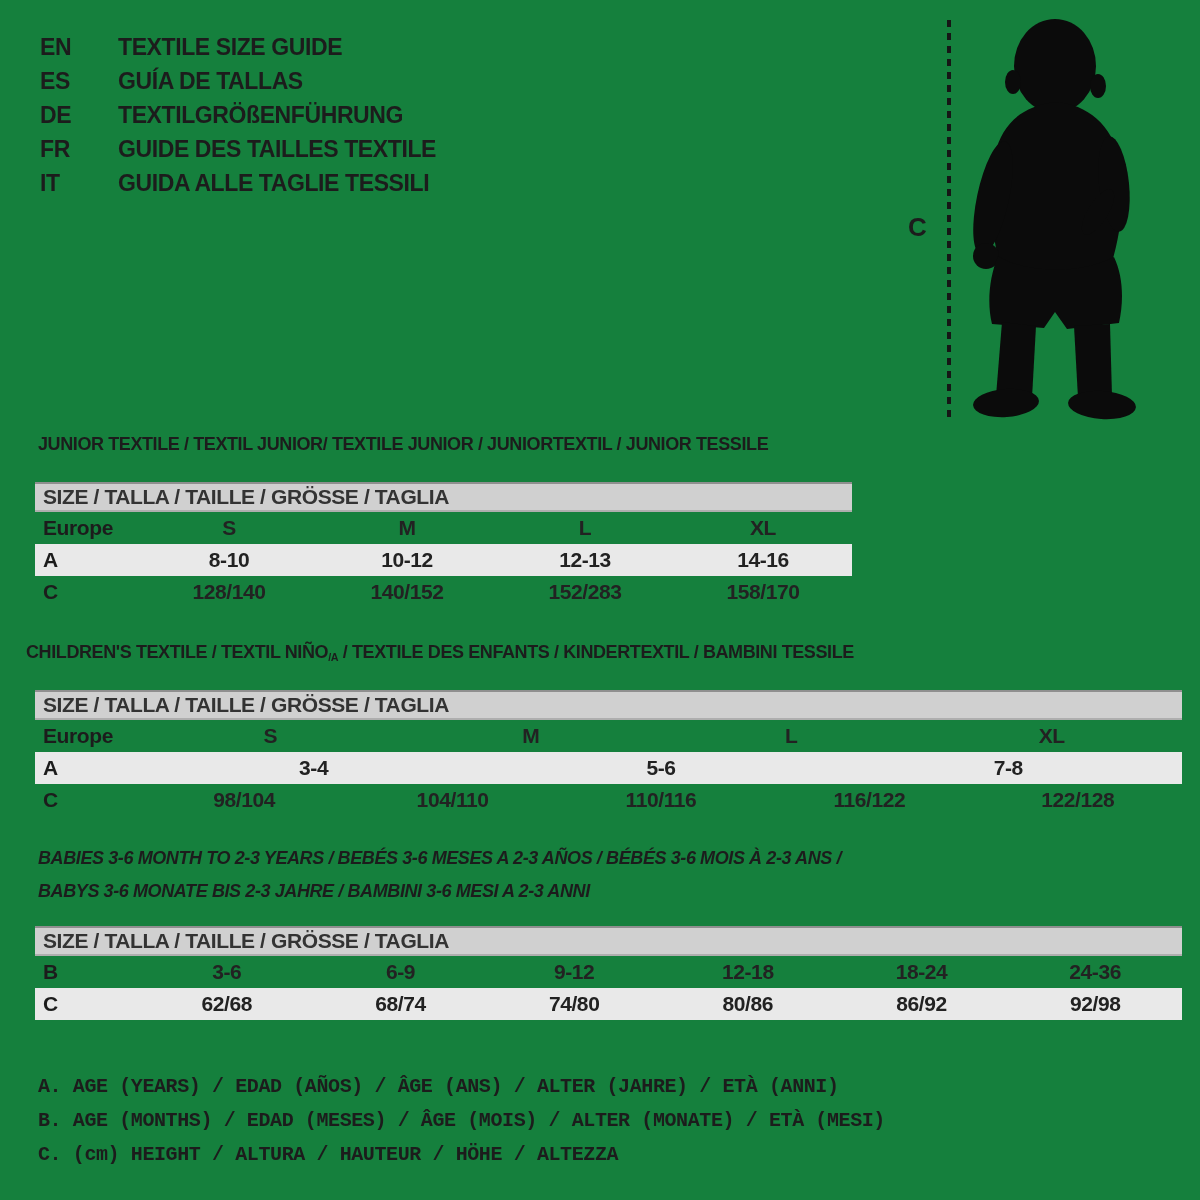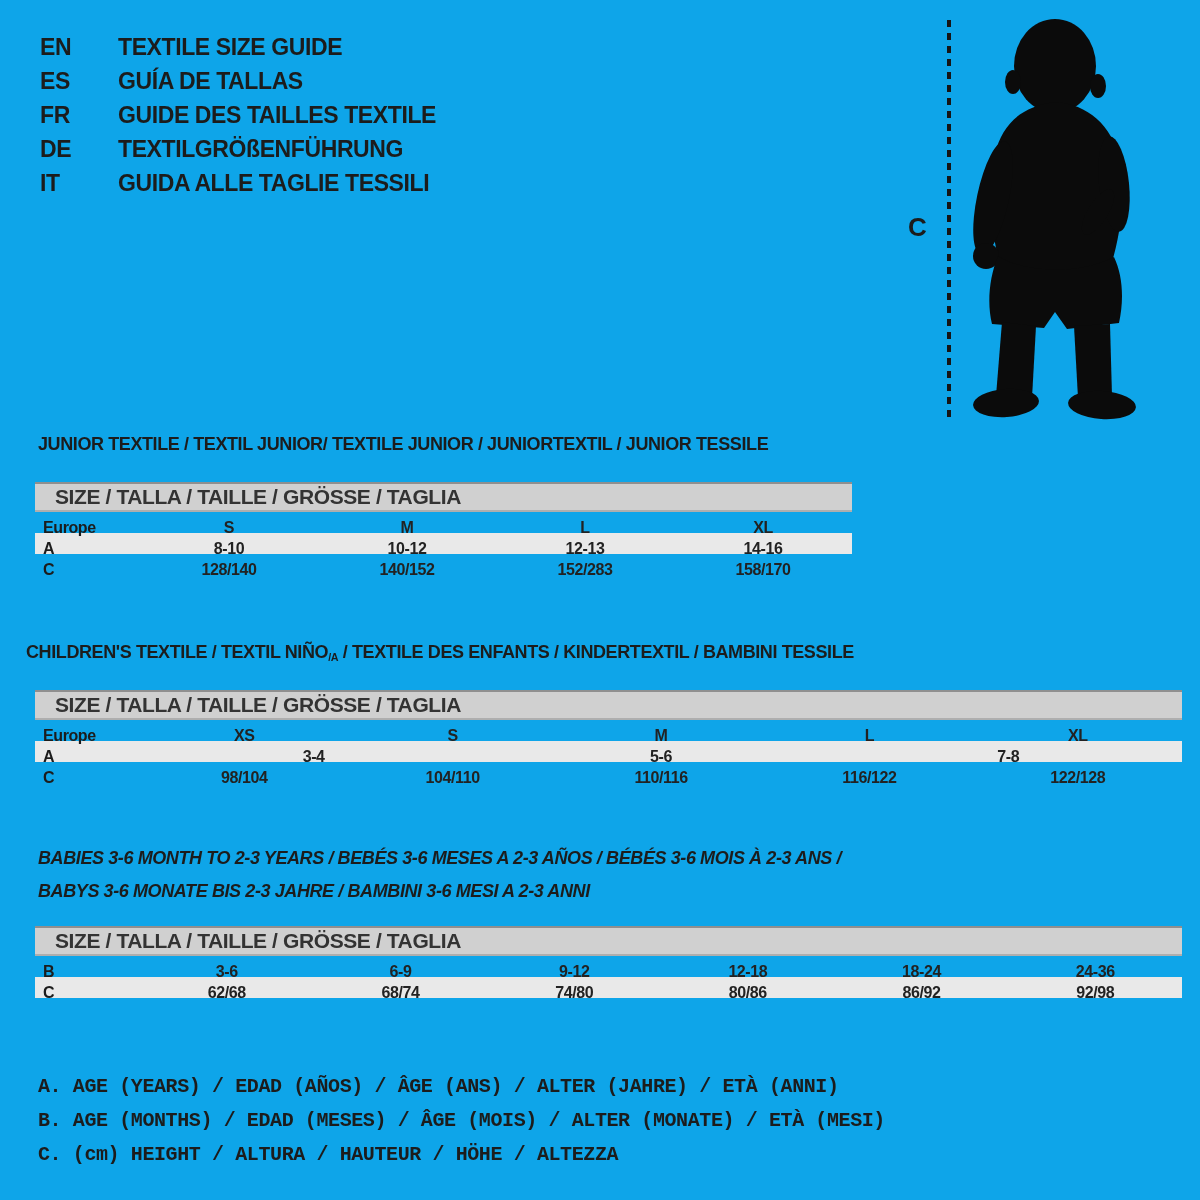--- a/index.html
+++ b/index.html
@@ -1,17 +1,17 @@
 <!DOCTYPE html>
 <html style="--band-bg: #d0d0d0; --band-bt: #8f8f8f; --band-bb: #aeaeae; --stripe-bg: #e9e9e9;"><head>
 <meta charset="utf-8">
 <style>
   html,body{margin:0;padding:0;background:#fff;}
   .page{
-    position:relative;width:1200px;height:1200px;background:#0ea5e9;overflow:hidden;
+    position:relative;width:1200px;height:1200px;background:#15803d;overflow:hidden;
     font-family:"Liberation Sans",sans-serif;font-weight:700;color:#1c1c1c;
     letter-spacing:-0.4px;
   }
   
   .lang-block{position:absolute;left:40px;top:30px;}
   .lang-row{display:flex;height:34px;line-height:34px;font-size:23px;}
   .lang-code{width:78px;}
   
   .height-line{position:absolute;left:946px;top:20px;}
   .fig-label{position:absolute;left:908px;top:212px;font-size:26px;}
@@ -22,23 +22,23 @@
   .two-line{line-height:33px;}
   
   .size-table{position:absolute;left:35px;}
   .w-narrow{width:817px;}
   .w-wide{width:1147px;}
   .band{
     box-sizing:border-box;height:30px;line-height:26px;
     background:var(--band-bg,#d0d0d0);
     border-top:2px solid var(--band-bt,#8f8f8f);
     border-bottom:2px solid var(--band-bb,#aeaeae);
-    padding-left:20px;font-size:21px;color:#333;
+    padding-left:8px;font-size:21px;color:#333;
   }
-  .trow{display:flex;height:21px;line-height:32px;font-size:16px;}
+  .trow{display:flex;height:32px;line-height:32px;font-size:21px;justify-content:center;}
   .trow.striped{background:var(--stripe-bg,#e9e9e9);}
   .row-label{width:105px;padding-left:8px;box-sizing:border-box;}
   .cell{flex:1;text-align:center;color:#222;}
   
   .legend{position:absolute;left:38px;top:1070px;font-size:20px;font-family:Liberation Mono, monospace;}
   .legend div{height:34px;line-height:34px;white-space:nowrap;}
 </style>
 </head>
 <body>
 
@@ -47,26 +47,26 @@
   <div class="lang-block">
     <div class="lang-row">
       <span class="lang-code">EN</span>
       <span>TEXTILE SIZE GUIDE</span>
     </div>
     <div class="lang-row">
       <span class="lang-code">ES</span>
       <span>GUÍA DE TALLAS</span>
     </div>
     <div class="lang-row">
+      <span class="lang-code">DE</span>
+      <span>TEXTILGRÖßENFÜHRUNG</span>
+    </div>
+    <div class="lang-row">
       <span class="lang-code">FR</span>
       <span>GUIDE DES TAILLES TEXTILE</span>
-    </div>
-    <div class="lang-row">
-      <span class="lang-code">DE</span>
-      <span>TEXTILGRÖßENFÜHRUNG</span>
     </div>
     <div class="lang-row">
       <span class="lang-code">IT</span>
       <span>GUIDA ALLE TAGLIE TESSILI</span>
     </div>
   </div>
 
   <div class="height-line">
     <svg width="6" height="398" aria-hidden="true">
       <line x1="3" y1="0" x2="3" y2="398" stroke="#161616" stroke-width="4" stroke-dasharray="7 6"></line>
@@ -117,21 +117,20 @@
       <span class="cell">152/283</span>
       <span class="cell">158/170</span>
     </div>
   </div>
 
   <div class="section-title" style="left:26px;top:640px;"><span>CHILDREN'S TEXTILE / TEXTIL NIÑO</span><span class="sub">/A</span><span> / TEXTILE DES ENFANTS / KINDERTEXTIL / BAMBINI TESSILE</span></div>
   <div class="size-table w-wide" style="top:690px;">
     <div class="band">SIZE / TALLA / TAILLE / GRÖSSE / TAGLIA</div>
     <div class="trow">
       <span class="row-label">Europe</span>
-      <span class="cell">XS</span>
       <span class="cell">S</span>
       <span class="cell">M</span>
       <span class="cell">L</span>
       <span class="cell">XL</span>
     </div>
     <div class="trow striped">
       <span class="row-label">A</span>
       <span class="cell">3-4</span>
       <span class="cell">5-6</span>
       <span class="cell">7-8</span>

